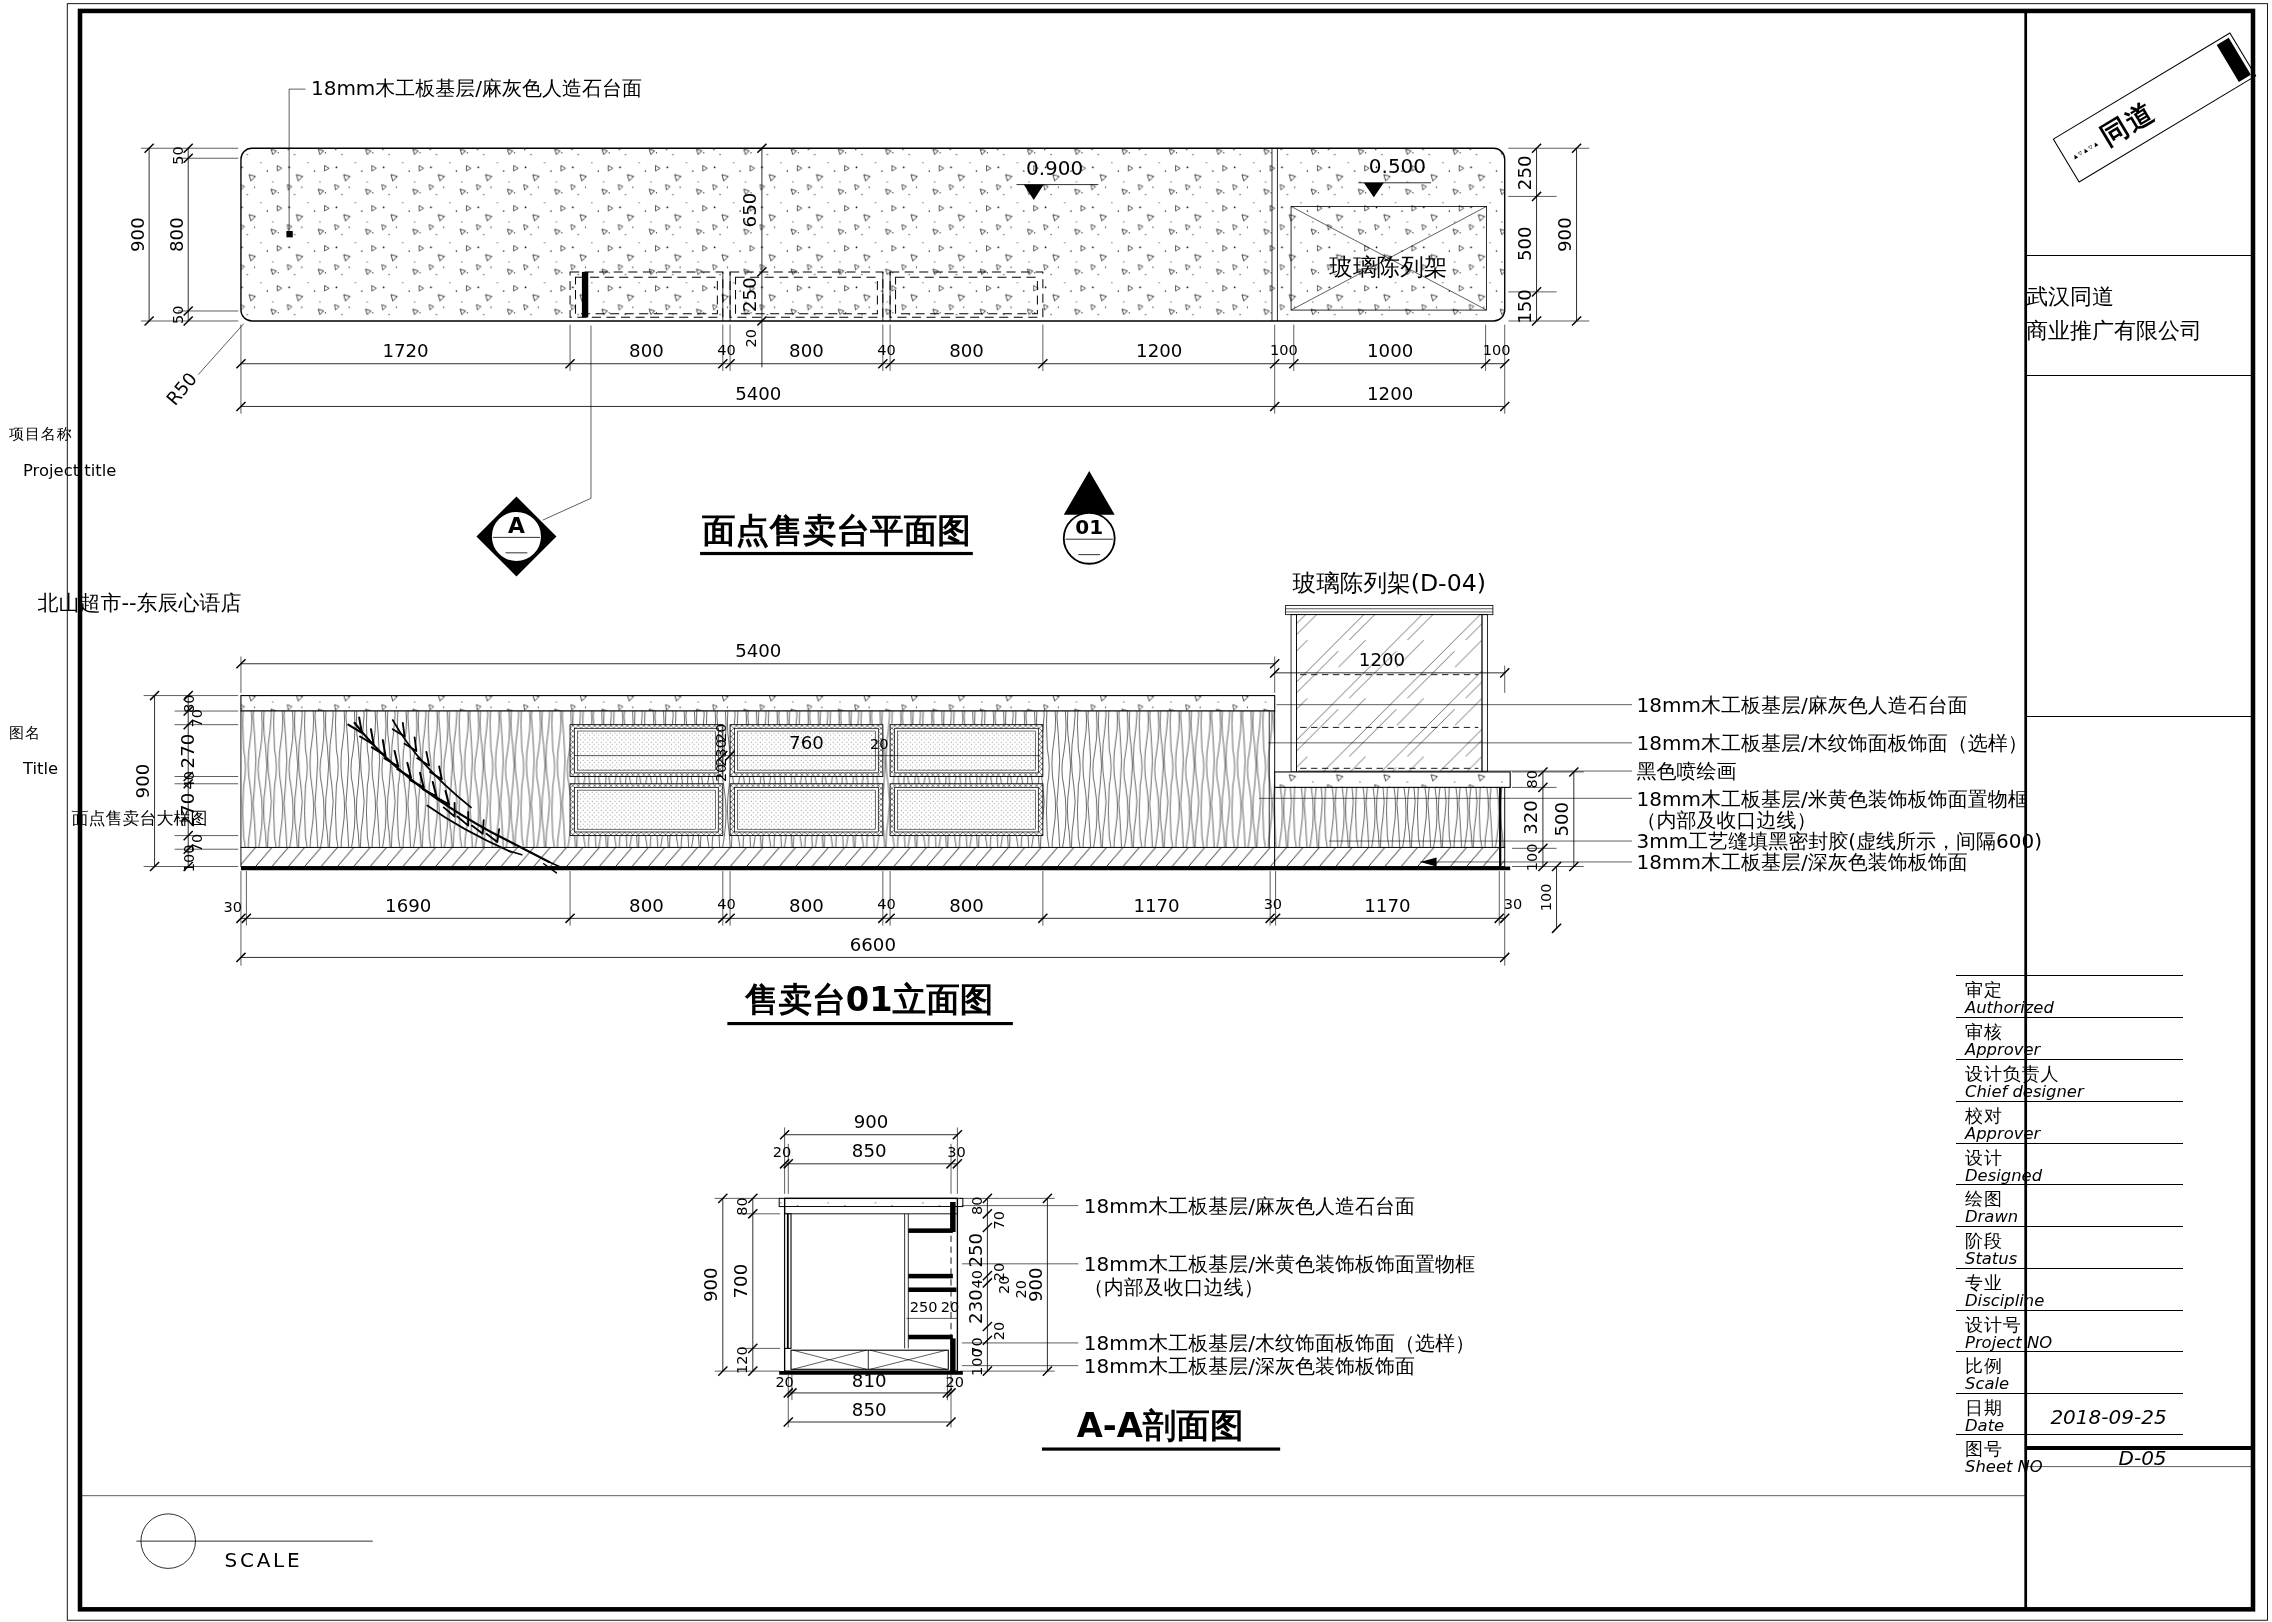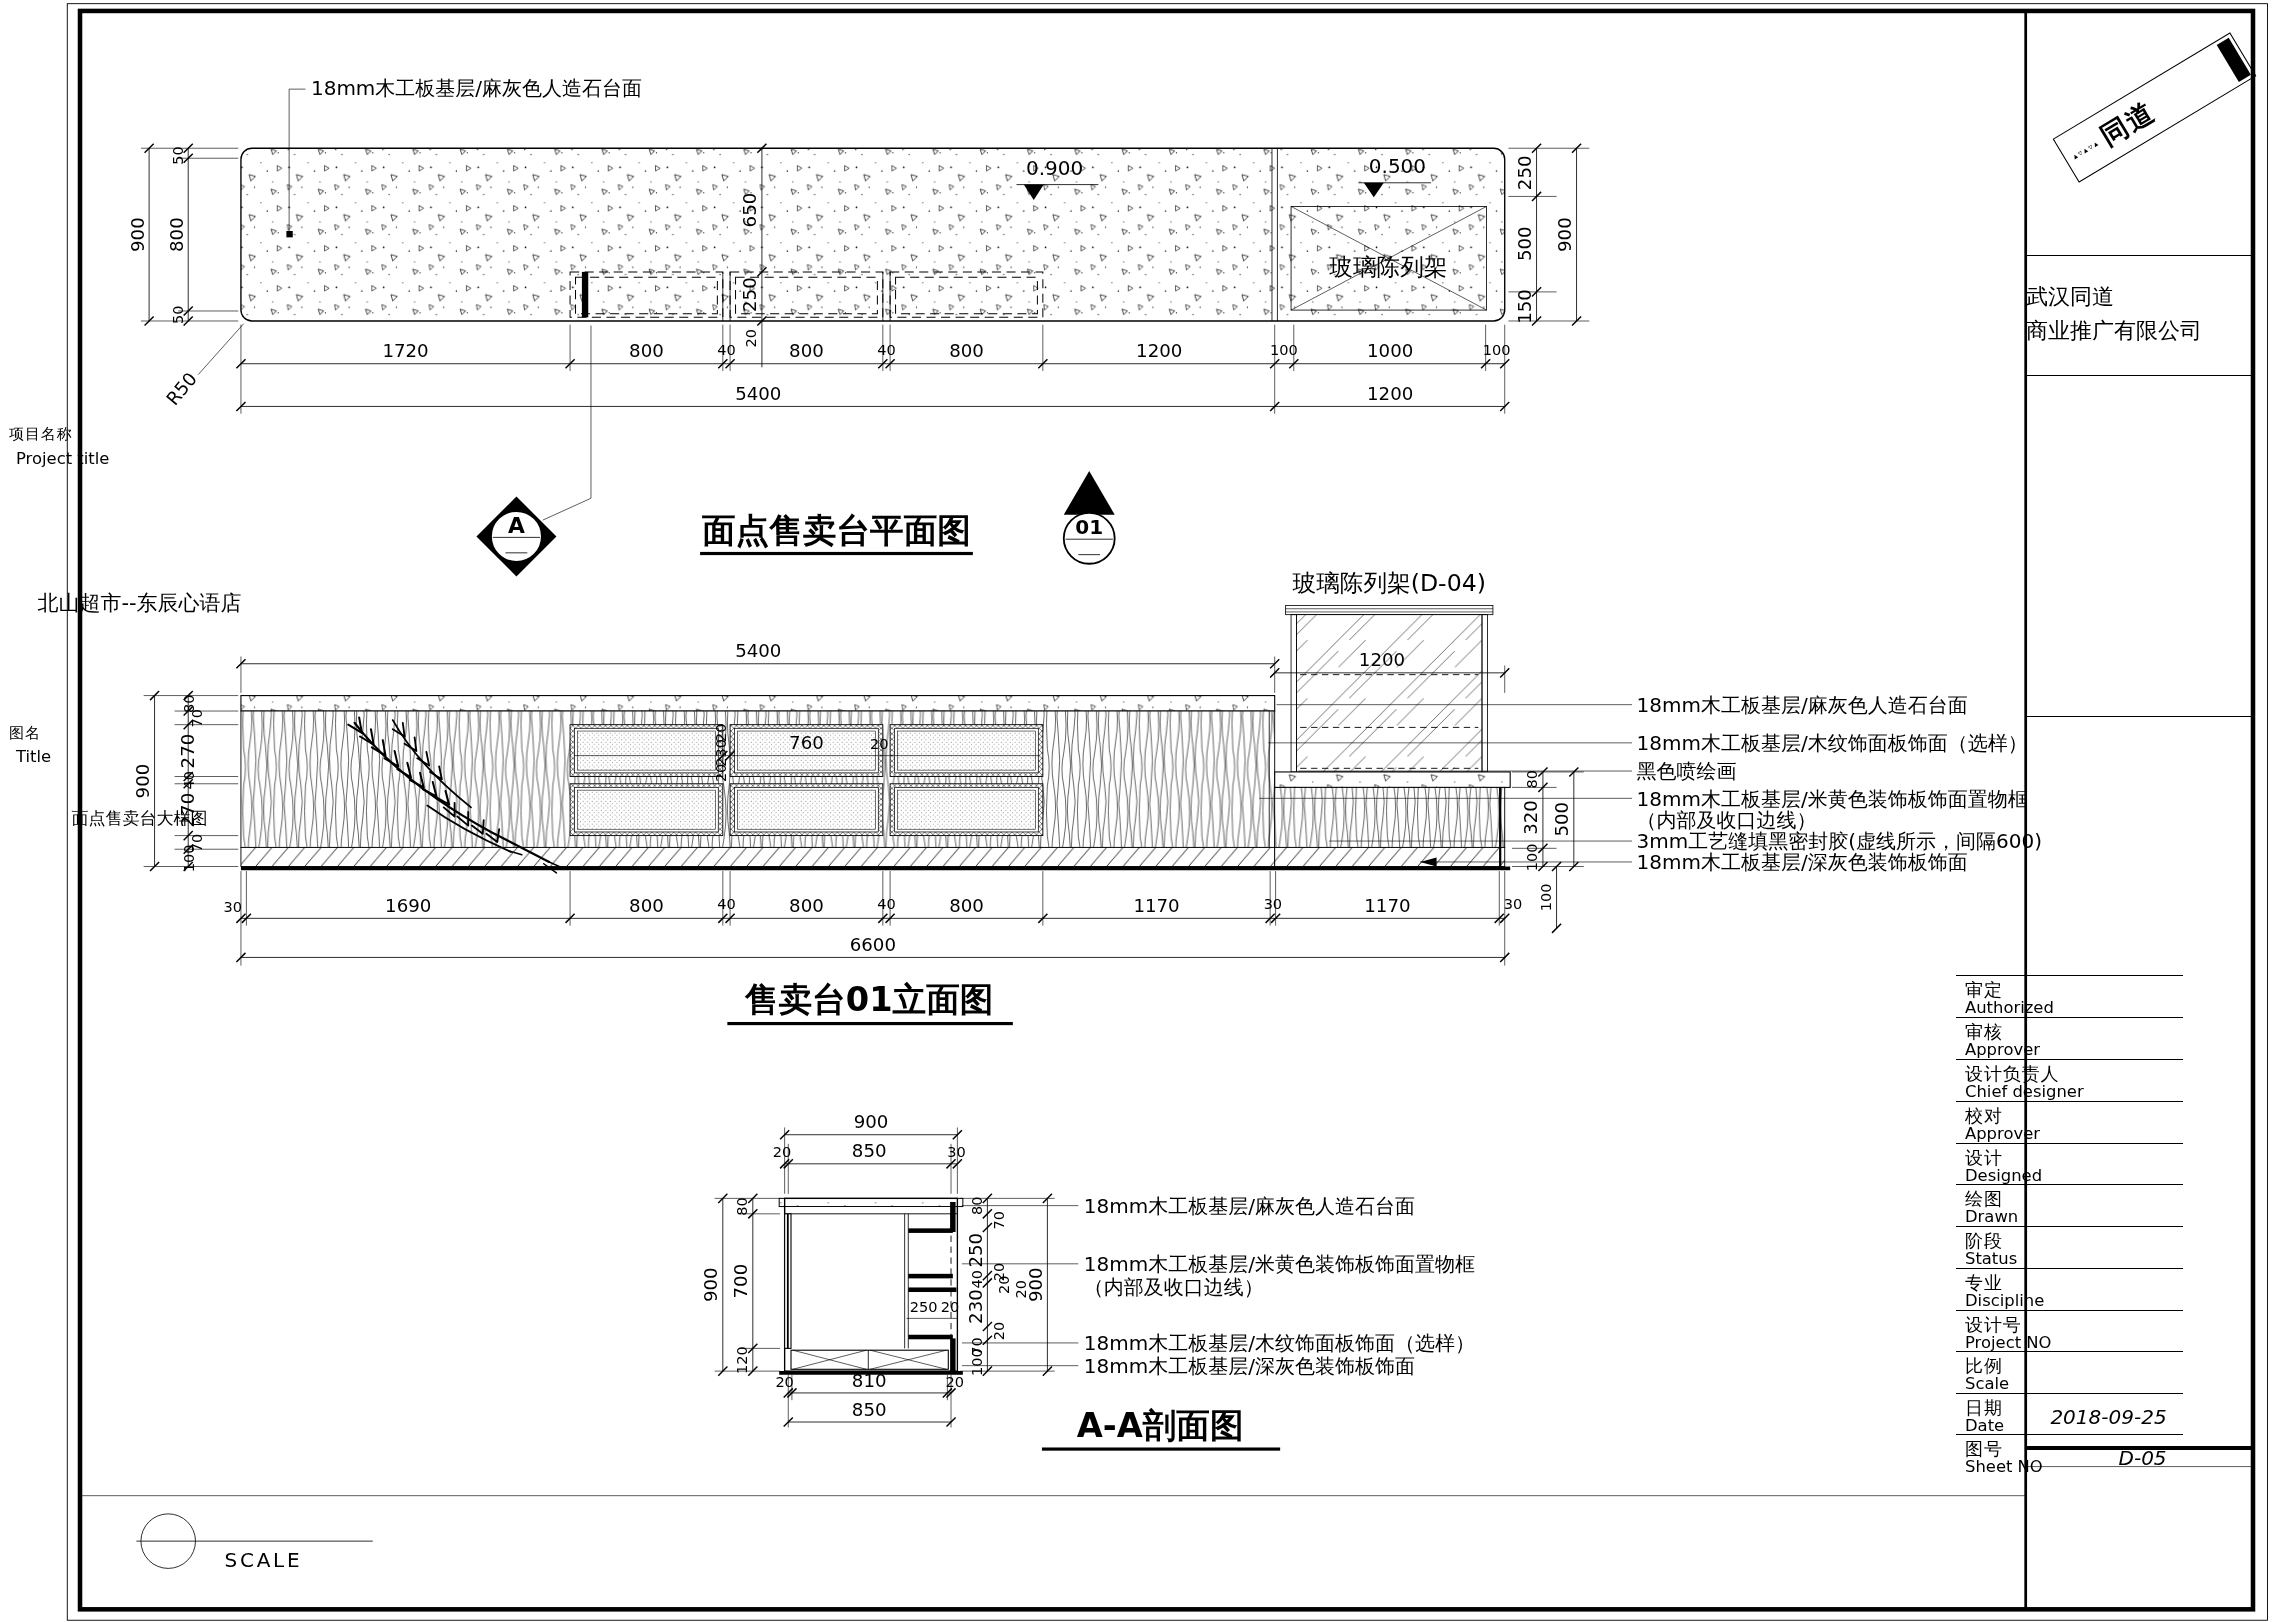--- a/index.html
+++ b/index.html
@@ -14,24 +14,24 @@
   .dsh2 { stroke:#000; stroke-width:1;   fill:none; stroke-dasharray:7 5; }
   .dt   { font-size:20px; text-anchor:middle; }
   .dts  { font-size:16px; text-anchor:middle; }
   .ann  { font-size:22px; }
   .ttl  { font-size:37px; font-weight:bold; text-anchor:middle; }
   .lv   { font-size:22px; text-anchor:middle; }
   
   .tb-div { position:absolute; left:2026px; width:227px; border-top:1.4px solid #000; }
   .tbrow  { position:absolute; left:1956px; width:227px; height:42px; border-top:1.4px solid #000;margin-top:38px; }
   .tbrow .zh  { position:absolute; left:9px; top:1.8px;  font-size:18px; letter-spacing:0.9px; }
-  .tbrow .en  { position:absolute; left:9px; top:22px; font-size:16.4px; }
+  .tbrow .en  { position:absolute; left:9px; top:22px; font-size:16.4px;font-style:italic; }
   .tbrow .val { position:absolute; right:16.4px; top:11px; font-size:20px;font-style:italic; }
   .tbsec-label-zh { position:absolute; left:9px; font-size:15px; letter-spacing:0.9px; }
-  .tbsec-label-en { position:absolute; left:16px; font-size:16.4px; }
+  .tbsec-label-en { position:absolute; left:23px; font-size:16.4px;margin-top:12px; }
   .tbsec-value    { position:absolute; left:0; width:227px; text-align:center; font-size:21px;margin-left:26px; }
   .stamp { position:absolute; left:2051px; top:82px; width:207px; height:51px; border:1.8px solid #000;
            transform:rotate(-31deg); display:flex; align-items:center; padding:0 7.3px; box-sizing:border-box; }
   .stamp .marks { font-size:8.2px; letter-spacing:1.8px; margin-right:5.5px; }
   .stamp .logo  { font-weight:bold; font-size:27px; letter-spacing:1.8px; }
   .stamp .bar   { position:absolute; right:2.7px; top:2.7px; bottom:2.7px; width:14.5px; background:#000; }
 </style>
 </head>
 <body>
 

